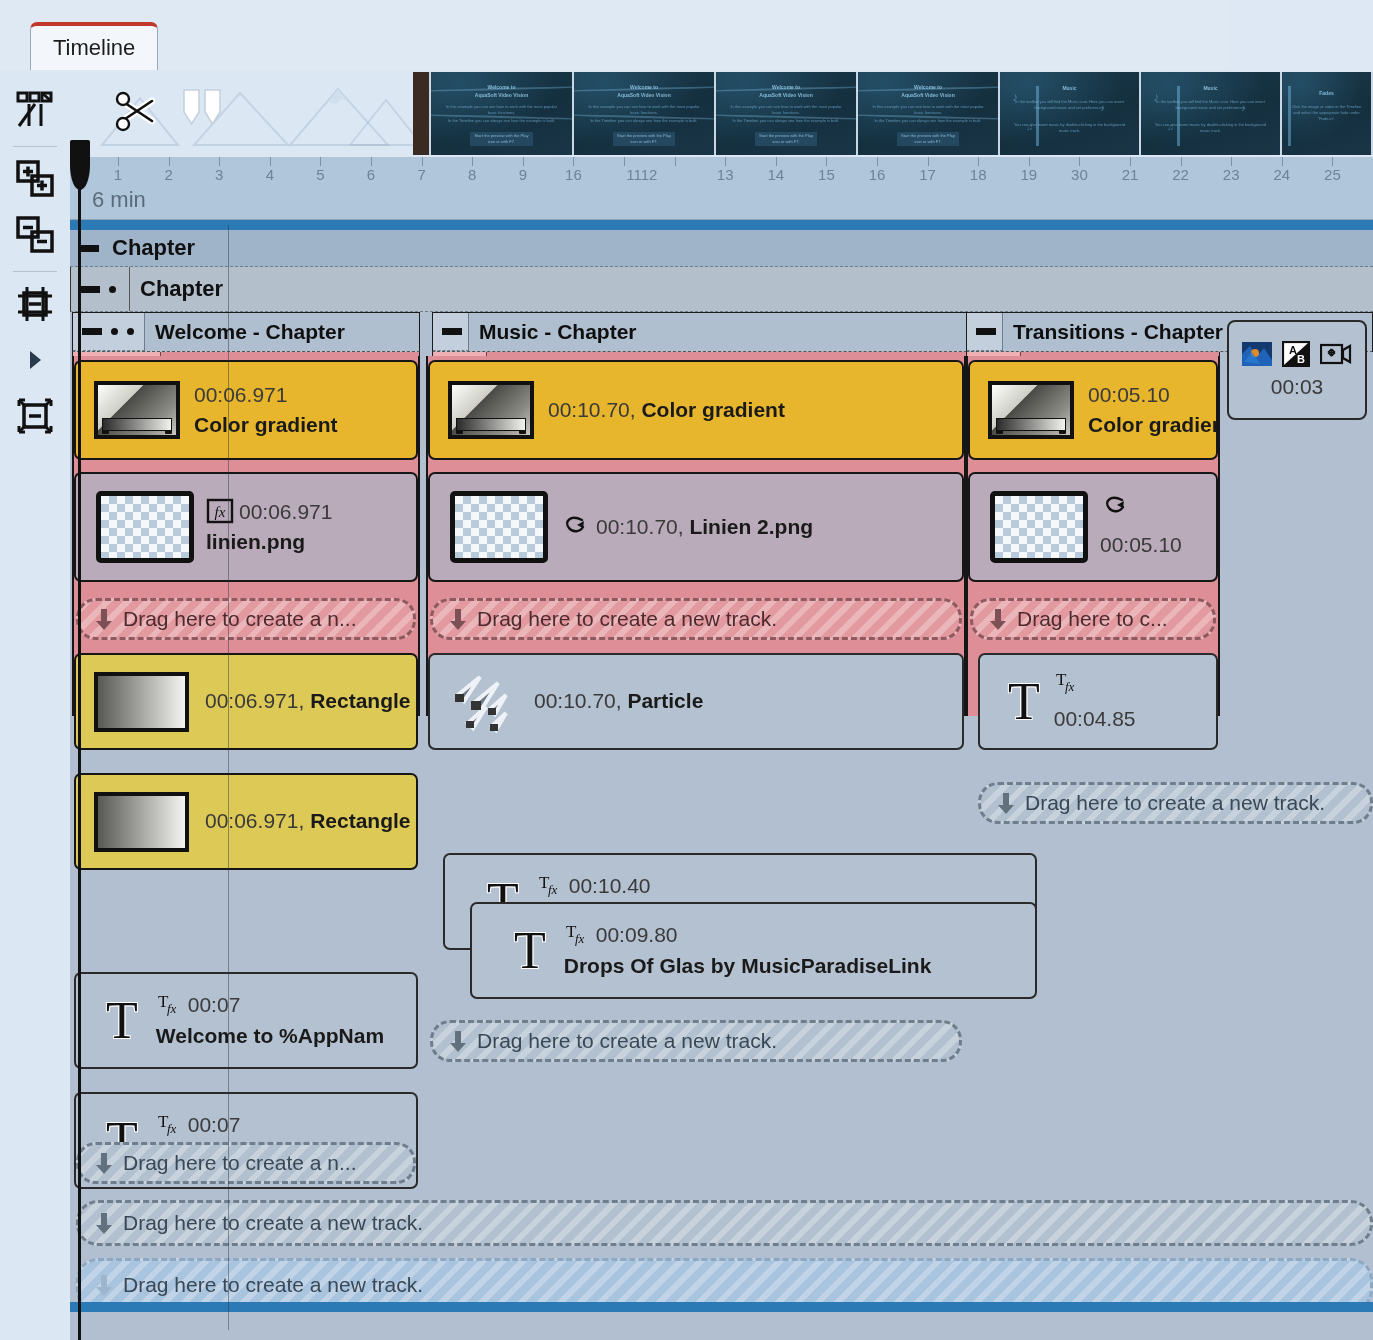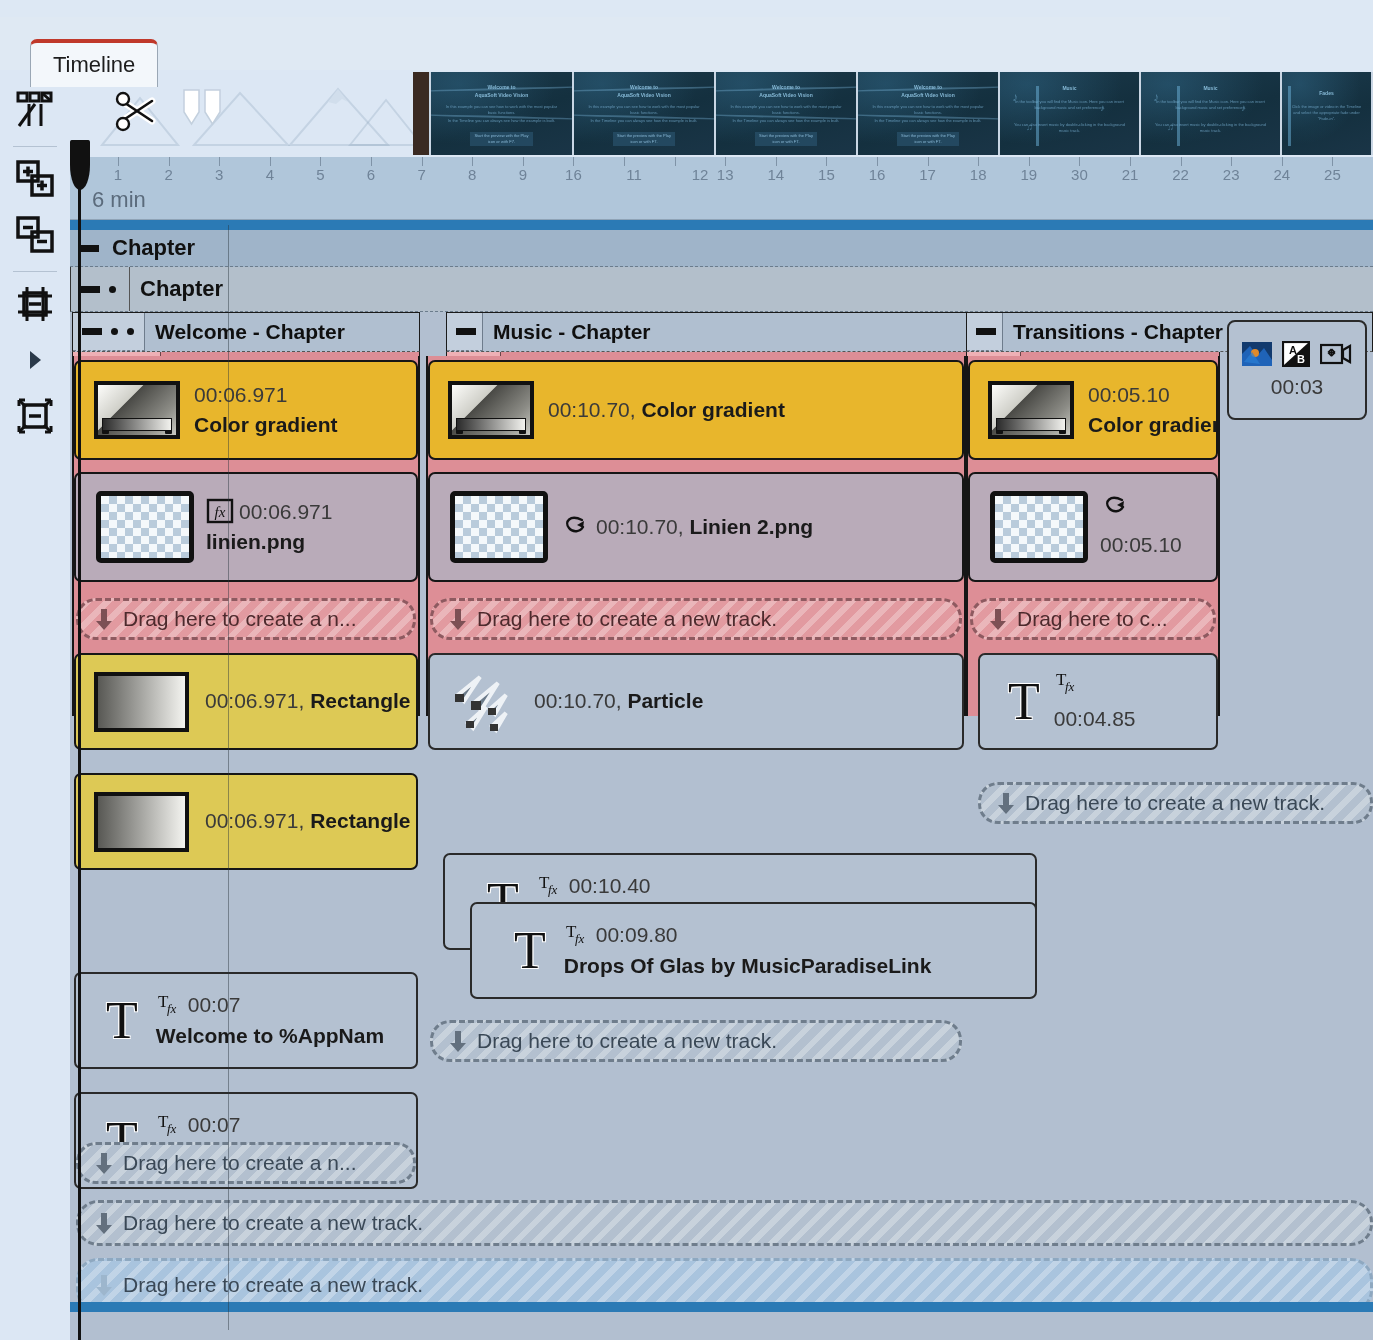--- a/index.html
+++ b/index.html
@@ -11,21 +11,21 @@
     background: #dfe9f3;
   }
   #app {
     position: relative;
     width: 1373px; height: 1340px;
     background: #dde8f4;
   }
 
   
   .tabbar {
-    position: absolute; left: 0; top: 17px;
+    position: absolute; left: 0; top: 0;
     width: 1230px; height: 70px;
     background: #dfe9f3;
   }
   .tab {
     position: absolute; top: 22px;
     height: 48px;
     padding: 0 22px;
     display: flex; align-items: center;
     font-size: 22px; color: #1d1d1d;
     border: 1px solid #9aa7b5;
@@ -535,21 +535,21 @@
           <div class="ticknum" style="left: 351.6px;">7</div>
           <div class="tick" style="left: 402.2px;"></div>
           <div class="ticknum" style="left: 402.2px;">8</div>
           <div class="tick" style="left: 452.8px;"></div>
           <div class="ticknum" style="left: 452.8px;">9</div>
           <div class="tick" style="left: 503.4px;"></div>
           <div class="ticknum" style="left: 503.4px;">16</div>
           <div class="tick" style="left: 554px;"></div>
           <div class="ticknum" style="left: 554px; margin-left: 10px;">11</div>
           <div class="tick" style="left: 604.6px;"></div>
-          <div class="ticknum" style="left: 630px;">12</div>
+          <div class="ticknum" style="left: 579px;">12</div>
           <div class="tick" style="left: 655.2px;"></div>
           <div class="ticknum" style="left: 655.2px;">13</div>
           <div class="tick" style="left: 705.8px;"></div>
           <div class="ticknum" style="left: 705.8px;">14</div>
           <div class="tick" style="left: 756.4px;"></div>
           <div class="ticknum" style="left: 756.4px;">15</div>
           <div class="tick" style="left: 807px;"></div>
           <div class="ticknum" style="left: 807px;">16</div>
           <div class="tick" style="left: 857.6px;"></div>
           <div class="ticknum" style="left: 857.6px;">17</div>
@@ -677,21 +677,21 @@
       </span>
     </div>
 
     <div class="dragtrack grey" style="left:6px; top:1070px; width:340px; height:42px; top:1072px;">
       <svg class="arrow-dn" width="18" height="24" viewBox="0 0 18 24">
         <path d="M6 2h6v12h5L9 23 1 14h5z" fill="#63707e"></path>
       </svg>
       <span>Drag here to create a n...</span>
     </div>
 
-    <div class="col" style="left:376px; width:540px;">
+    <div class="col" style="left:362px; width:540px;">
       <div class="col-head">
         <span class="gutter" style="width:36px;">
           <span class="handle-minus"></span>
         </span>
         <span class="hlabel">Music - Chapter</span>
       </div>
       <div class="sub-head">
         <span class="gutter" style="width:54px;">
           <span class="handle-minus"></span>
           <span class="dot"></span>

